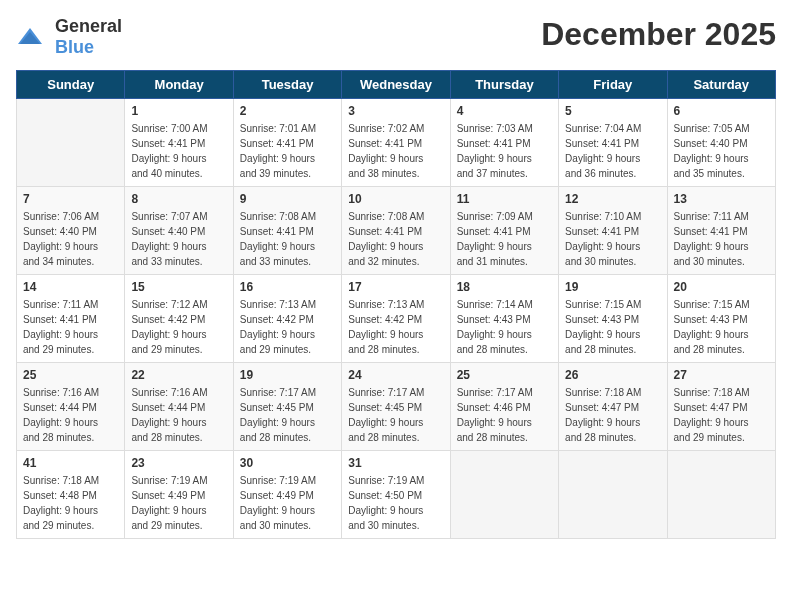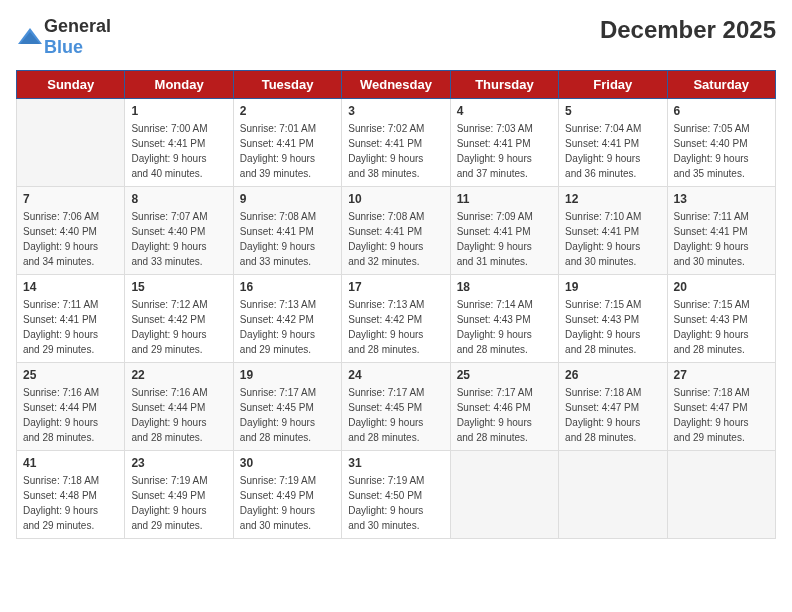--- a/index.html
+++ b/index.html
@@ -12,45 +12,45 @@
     }
     .header-area {
       display: flex;
       justify-content: space-between;
       align-items: flex-start;
       margin-bottom: 12px;
     }
     .logo {
       display: flex;
       align-items: center;
-      gap: 0;
+      gap: 11px;
     }
     .logo-icon {
       width: 28px;
       height: 22px;
     }
     .title-area {
       text-align: right;
     }
     .month-title {
-      font-size: 24px;
+      font-size: 32px;
       font-weight: bold;
       color: #333;
     }
     .location-subtitle {
       font-size: 14px;
       color: #555;
     }
     .calendar {
       width: 100%;
       border-collapse: collapse;
       border: 1px solid #ccc;
     }
     .calendar th {
-      background-color: #b91c1c;
+      background-color: #0c4a6e;
       color: #fff;
       text-align: center;
       padding: 6px 4px;
       font-size: 13px;
       font-weight: bold;
       border: 1px solid #2d5a9e;
     }
     .calendar td {
       vertical-align: top;
       padding: 5px 6px;

